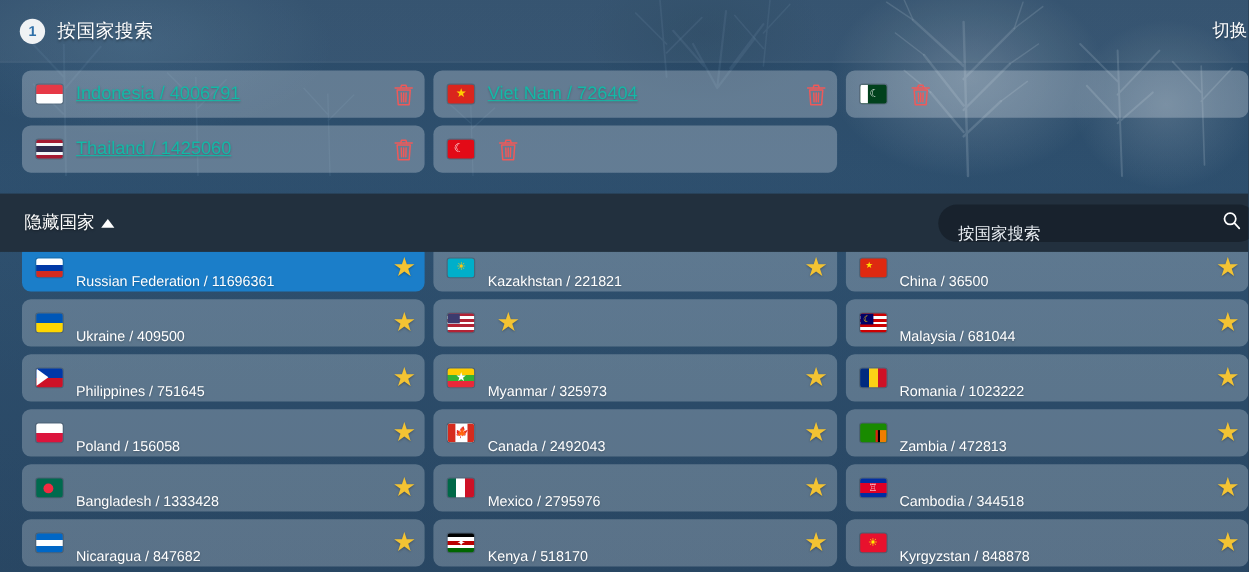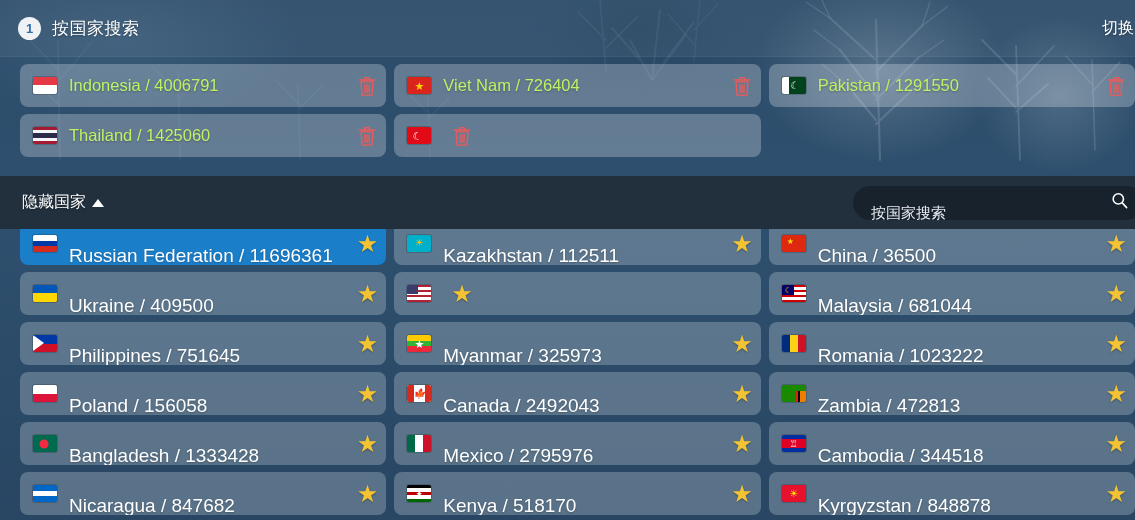--- a/index.html
+++ b/index.html
@@ -114,27 +114,28 @@
     align-items: center;
     padding: 0 8px 0 13px;
     cursor: pointer;
     overflow: hidden;
   }
   .sel-card .flag {
     flex: 0 0 auto;
     margin-right: 12px;
   }
   .sel-card .label {
-    color: #bef264;
+    color: #14b8a6;
     font-size: 16.5px;
     white-space: nowrap;
     overflow: hidden;
     text-overflow: ellipsis;
     text-shadow: 0 1px 2px rgba(0,0,0,.25);
     flex: 1 1 auto;
+    text-decoration: underline;
   }
   .trash {
     flex: 0 0 auto;
     width: 22px; height: 24px;
     margin-left: 8px;
     cursor: pointer;
   }
 
   
   .subbar {
@@ -217,21 +218,21 @@
     padding: 0 8px 0 13px;
     cursor: pointer;
     overflow: hidden;
   }
   .row-card.selected {
     background: #1b7ec9;
   }
   .row-card .flag { flex: 0 0 auto; margin-right: 12px; }
   .row-card .label {
     color: #ffffff;
-    font-size: 19px;
+    font-size: 13px;
     white-space: nowrap;
     overflow: hidden;
     text-overflow: ellipsis;
     text-shadow: 0 1px 2px rgba(0,0,0,.25);
     flex: 1 1 auto;
     margin-top: 24px;
   }
   .star {
     flex: 0 0 auto;
     font-size: 24px;
@@ -314,21 +315,20 @@
               <path d="M9.6 11.5 L9.9 20"></path>
               <path d="M12 11.5 L12 20"></path>
               <path d="M14.4 11.5 L14.1 20"></path>
             </svg></span>
         </div>
         <div class="sel-card">
           <span class="flag" title="Pakistan" style="background:#01411c;">
             <i style="left:0;top:0;width:30%;height:100%;background:#ffffff;"></i>
             <i style="left:55%;top:50%;transform:translate(-50%,-50%);color:#fff;font-size:10px;line-height:1;">☾</i>
           </span>
-          <span class="label">Pakistan / 1291550</span>
           <span class="trash"><svg viewBox="0 0 24 26" width="22" height="24" fill="none" stroke="#ef5959" stroke-width="1.5" stroke-linecap="round" stroke-linejoin="round">
               <path d="M3.5 6.5 L20.5 6.5"></path>
               <path d="M9 6.5 L9.8 3.8 L14.2 3.8 L15 6.5"></path>
               <path d="M5.5 8.5 L6.6 23 L17.4 23 L18.5 8.5 Z"></path>
               <path d="M9.6 11.5 L9.9 20"></path>
               <path d="M12 11.5 L12 20"></path>
               <path d="M14.4 11.5 L14.1 20"></path>
             </svg></span>
         </div>
         <div class="sel-card">
@@ -379,21 +379,21 @@
     <div class="list-grid">
         <div class="row-card selected">
           <span class="flag" title="Russian Federation" style="background:linear-gradient(to bottom,#ffffff 0.00%,#ffffff 33.33%,#0039a6 33.33%,#0039a6 66.67%,#d52b1e 66.67%,#d52b1e 100.00%);"></span>
           <span class="label">Russian Federation / 11696361</span>
           <span class="star">★</span>
         </div>
         <div class="row-card">
           <span class="flag" title="Kazakhstan" style="background:#00afca;">
             <i style="left:50%;top:45%;transform:translate(-50%,-50%);color:#fec50c;font-size:10px;line-height:1;">☀</i>
           </span>
-          <span class="label">Kazakhstan / 112511</span>
+          <span class="label">Kazakhstan / 221821</span>
           <span class="star">★</span>
         </div>
         <div class="row-card">
           <span class="flag" title="China" style="background:#de2910;">
             <i style="left:5px;top:3px;color:#ffde00;font-size:8px;line-height:1;">★</i>
           </span>
           <span class="label">China / 36500</span>
           <span class="star">★</span>
         </div>
         <div class="row-card">

